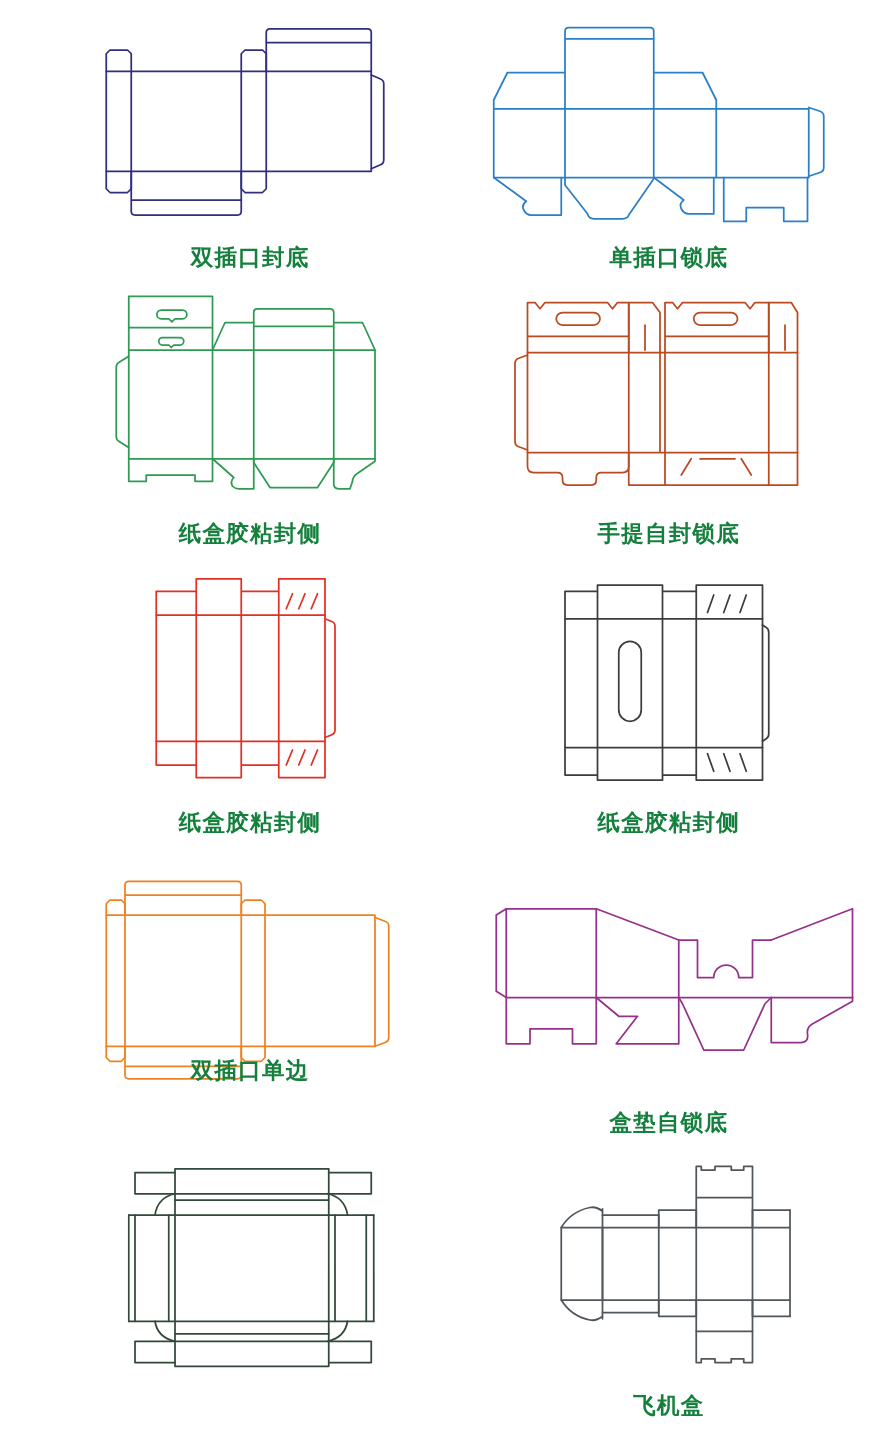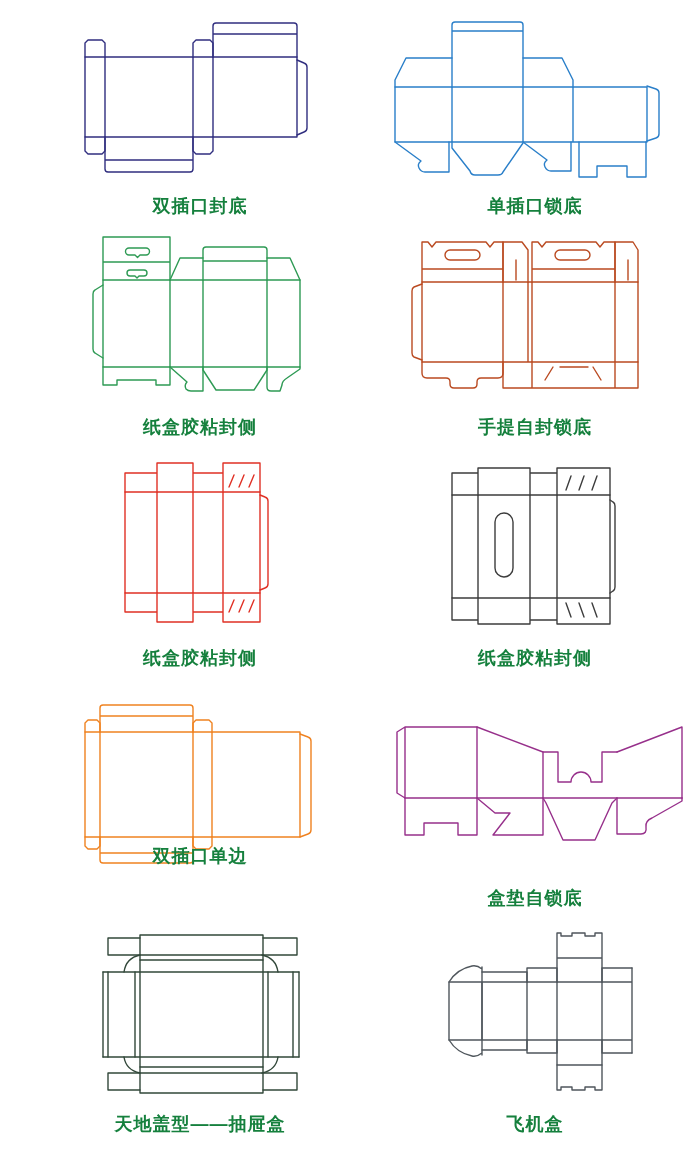--- a/index.html
+++ b/index.html
@@ -181,16 +181,15 @@
   </div>
 
   <div class="caption col1" style="top:194px">双插口封底</div>
   <div class="caption col2" style="top:194px">单插口锁底</div>
   <div class="caption col1" style="top:415px">纸盒胶粘封侧</div>
   <div class="caption col2" style="top:415px">手提自封锁底</div>
   <div class="caption col1" style="top:646px">纸盒胶粘封侧</div>
   <div class="caption col2" style="top:646px">纸盒胶粘封侧</div>
   <div class="caption col1" style="top:844px">双插口单边</div>
   <div class="caption col2" style="top:886px">盒垫自锁底</div>
-  <div class="caption col1" style="top:1112px">天地盖型——抽屉盒</div>
   <div class="caption col2" style="top:1112px">飞机盒</div>
 
 </div>
 
 </body></html>

